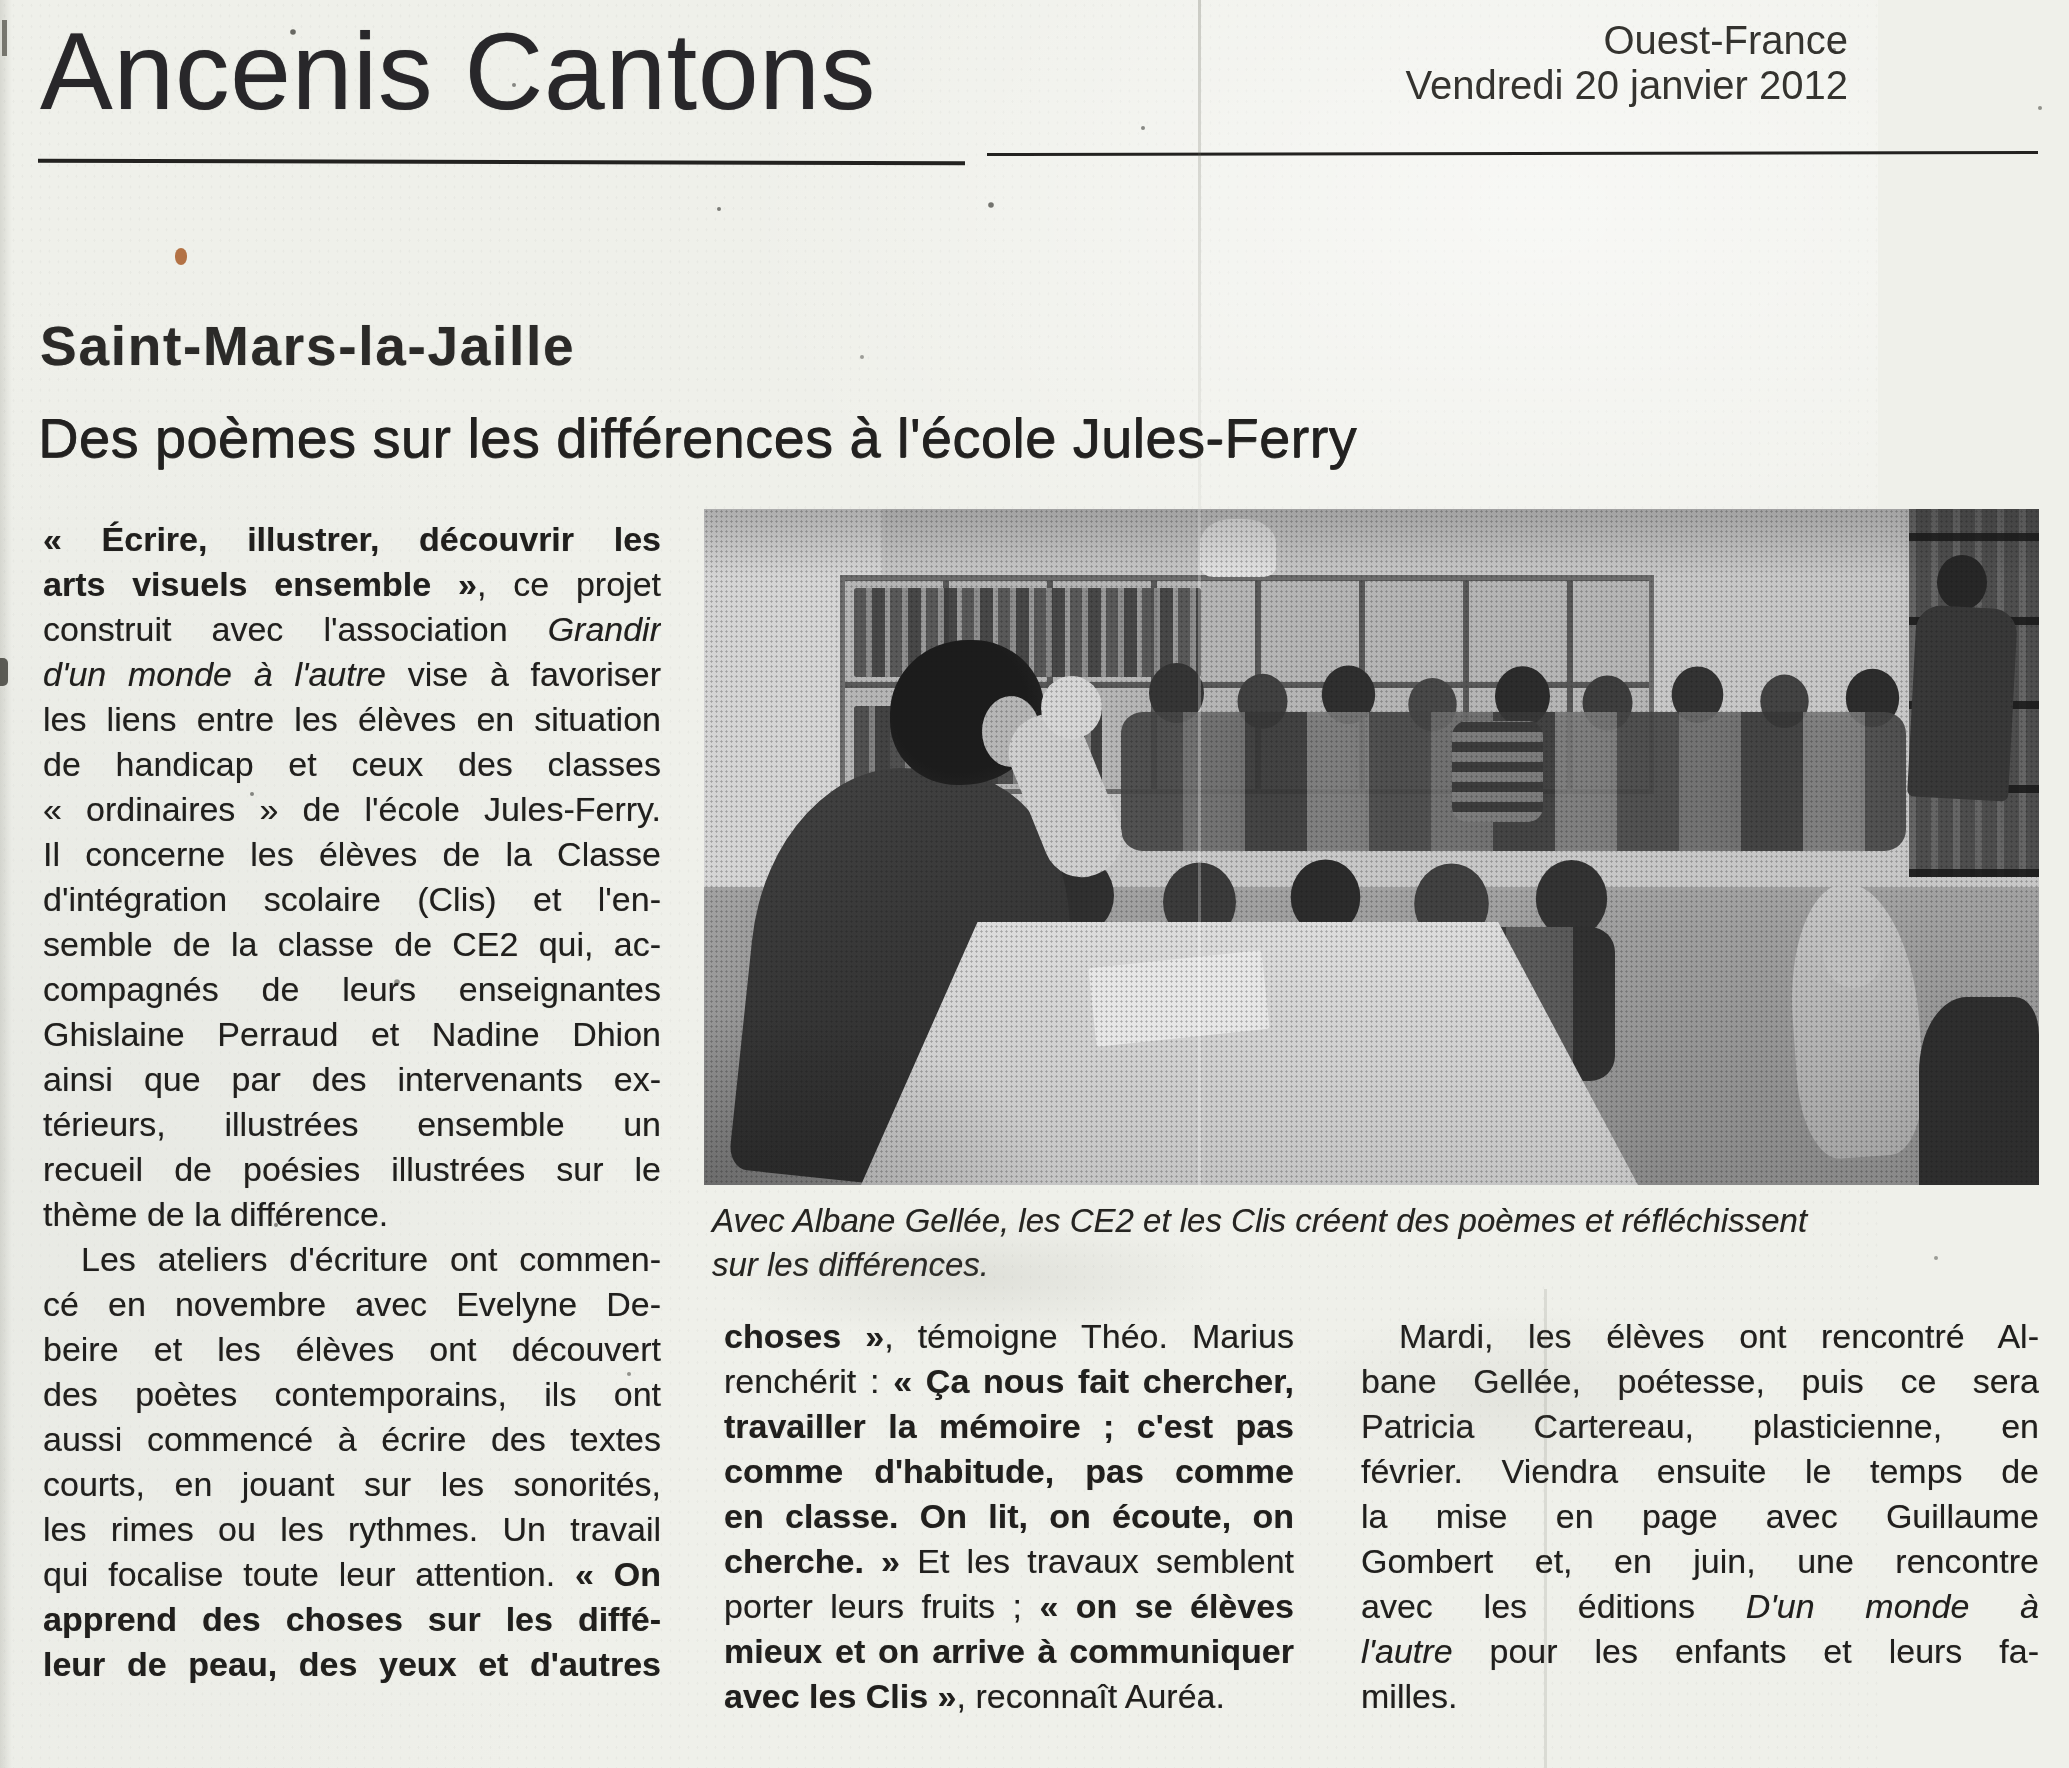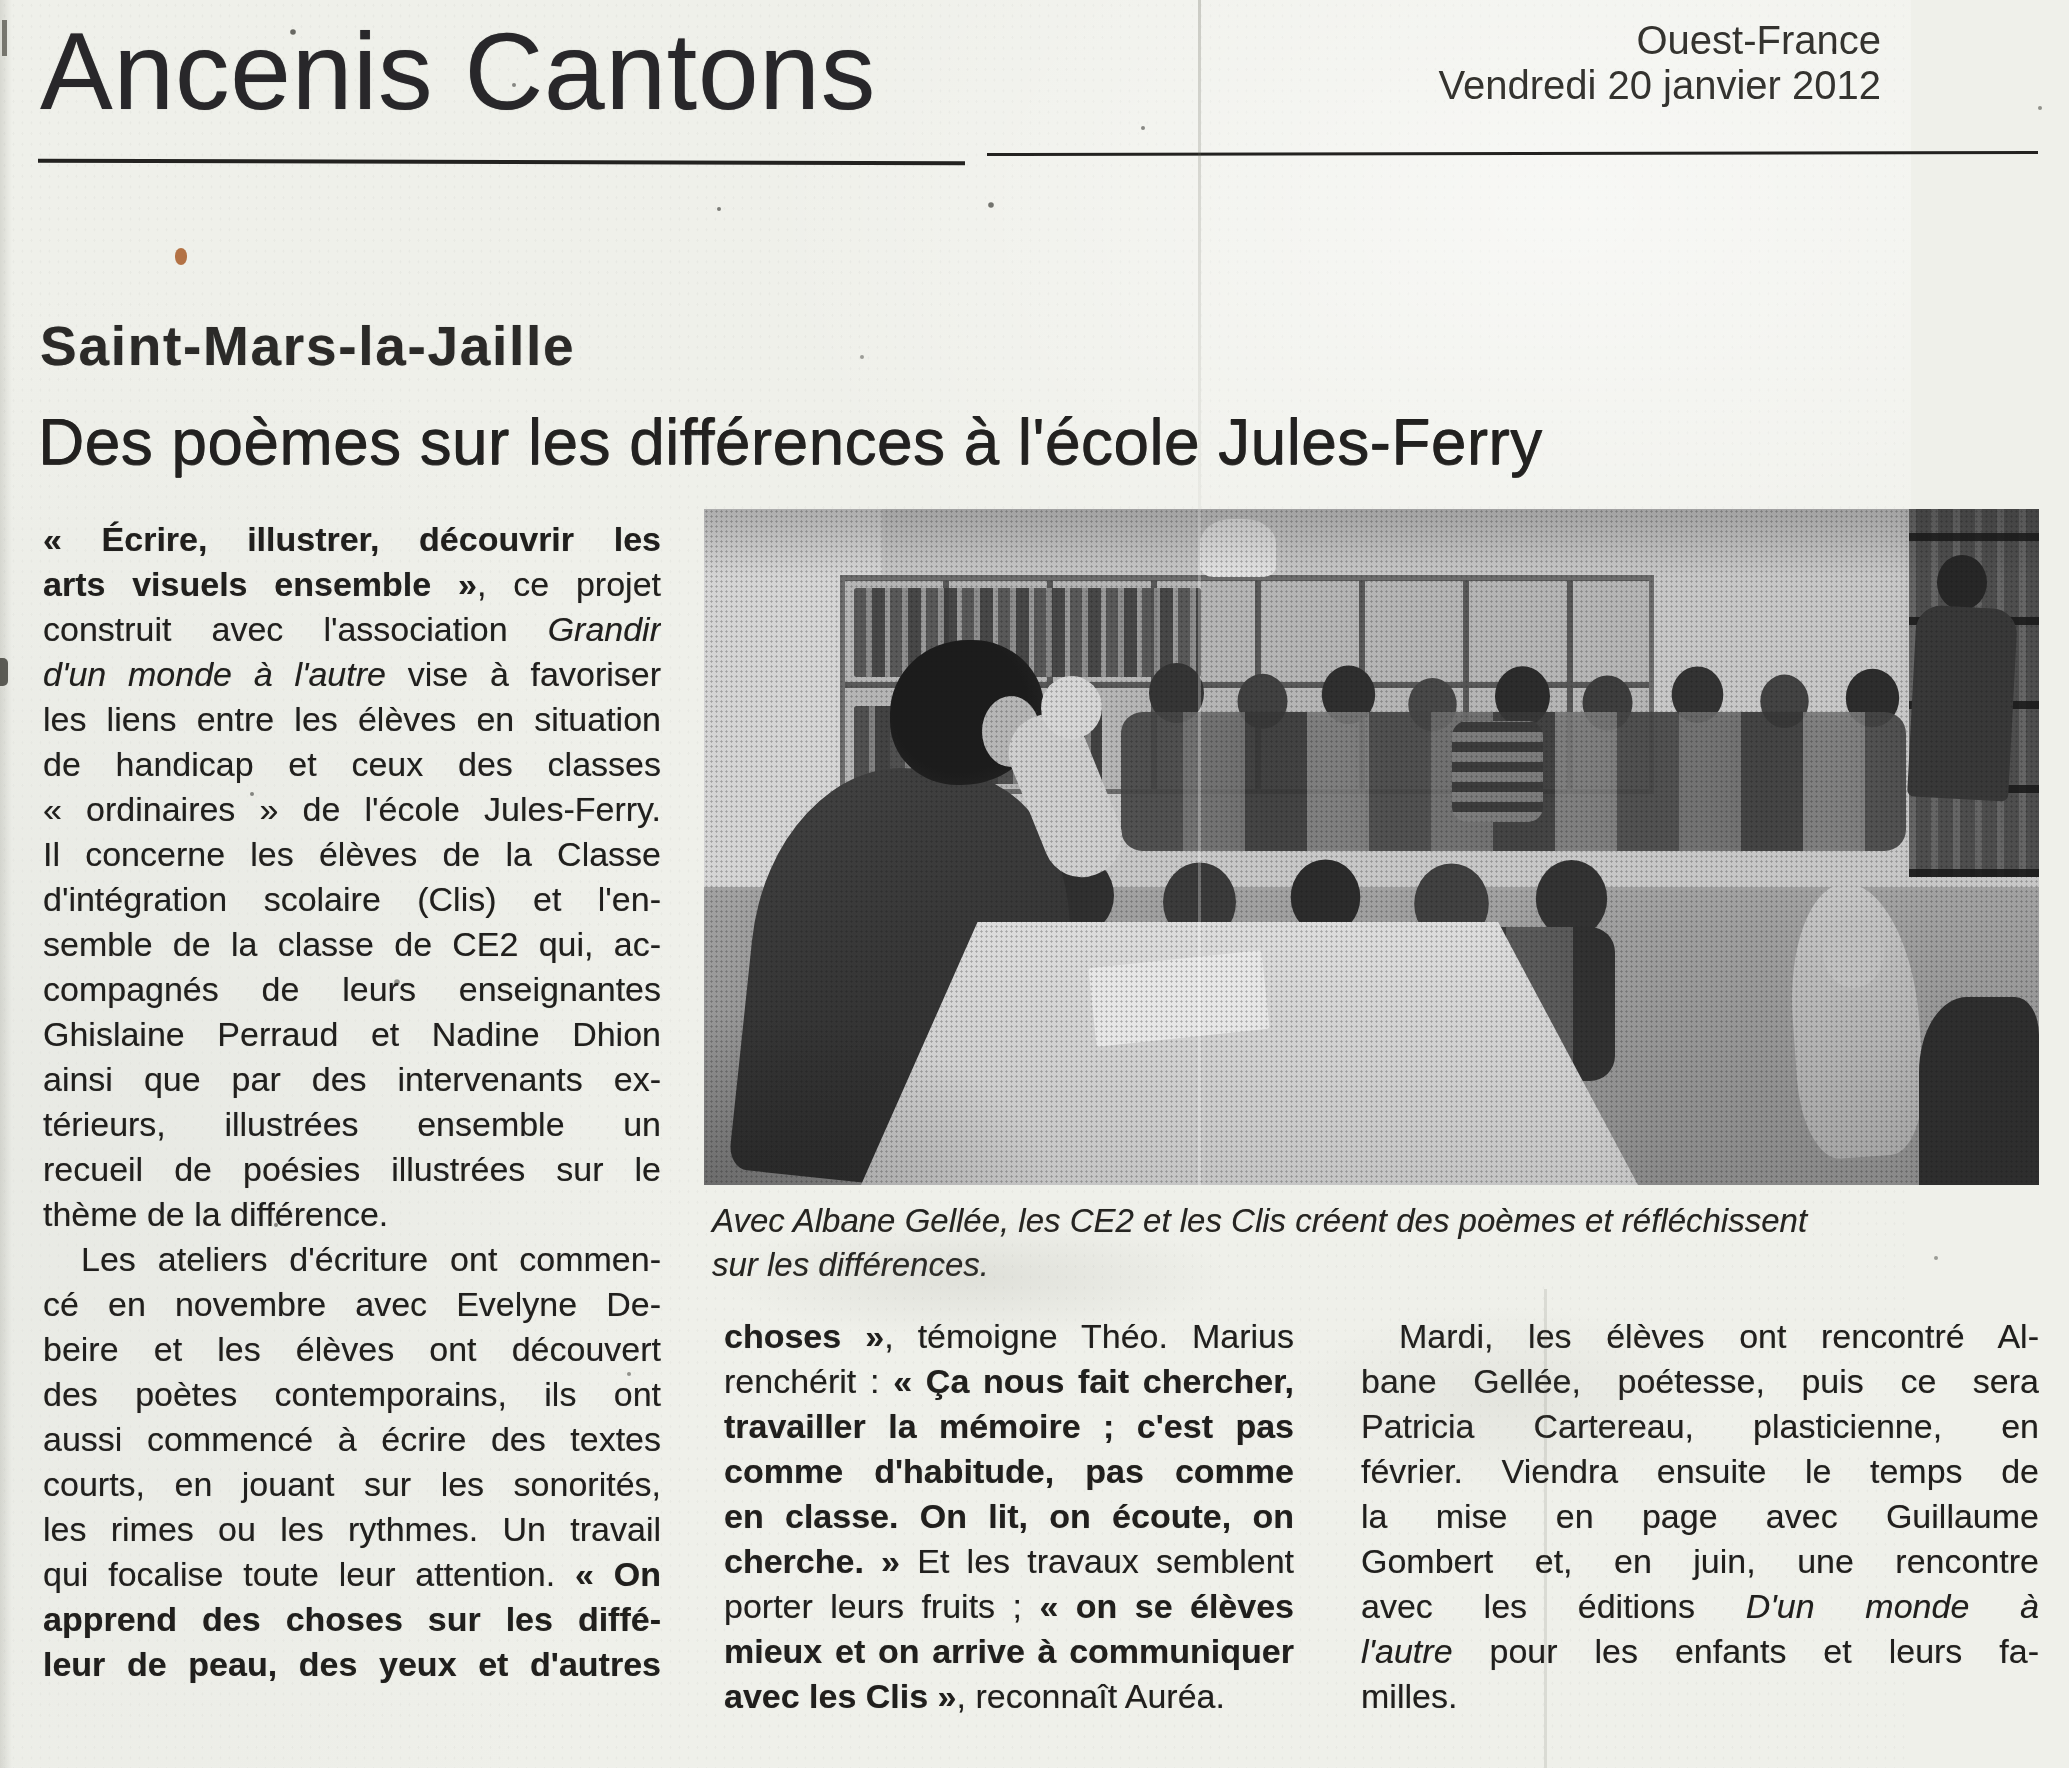--- a/index.html
+++ b/index.html
@@ -9,21 +9,20 @@
     font-family:"Liberation Sans",sans-serif;
   }
   .page{
     position:relative;width:1878px;height:1769px;
     background:
       radial-gradient(1157px 744px at 82% 12%, rgba(255,255,255,.55), rgba(255,255,255,0) 70%),
       radial-gradient(827px 1240px at 6% 65%, rgba(225,227,222,.5), rgba(225,227,222,0) 70%),
       radial-gradient(rgba(70,70,58,.045) 0.8px, transparent 1.2px),
       #eff0ea;
     background-size:auto,auto,9px 10.7px,auto;
-    padding-left:33px;
   }
   
   .section-title{
     position:absolute;left:40px;top:11.6px;
     font-size:109px;line-height:1.1;font-weight:400;letter-spacing:0.8px;
     color:#28272a;text-shadow:0 0 0.8px rgba(40,40,40,.55);
   }
   .mast-right{
     position:absolute;right:30px;top:18px;text-align:right;
     font-size:40px;line-height:45px;color:#34332f;
@@ -32,21 +31,21 @@
   .rule-l{left:38px;top:160px;width:927px;height:4.1px;transform:rotate(.15deg);}
   .rule-r{left:987px;top:152px;width:1051px;height:3.3px;transform:rotate(-.12deg);}
   
   .kicker{
     position:absolute;left:40px;top:314px;
     font-size:55px;font-weight:700;letter-spacing:1.7px;color:#2b2a28;
     text-shadow:0 0 0.8px rgba(30,30,30,.5);
   }
   .headline{
     position:absolute;left:38px;top:405px;
-    font-size:64px;font-weight:400;letter-spacing:0.4px;color:#222120;
+    font-size:56px;font-weight:400;letter-spacing:0.4px;color:#222120;
     text-shadow:0.6px 0 0 #3a3936, 0 0.6px 0 #3a3936;
     white-space:nowrap;
   }
   
   .col{position:absolute;color:#201f1d;font-size:34px;line-height:45px;
        text-shadow:0 0 0.7px rgba(25,25,20,.45);}
   .col1{left:43px;top:517px;width:618px;}
   .col2{left:724px;top:1314px;width:570px;}
   .col3{left:1361px;top:1314px;width:678px;}
   .ln{height:45px;overflow:hidden;}

